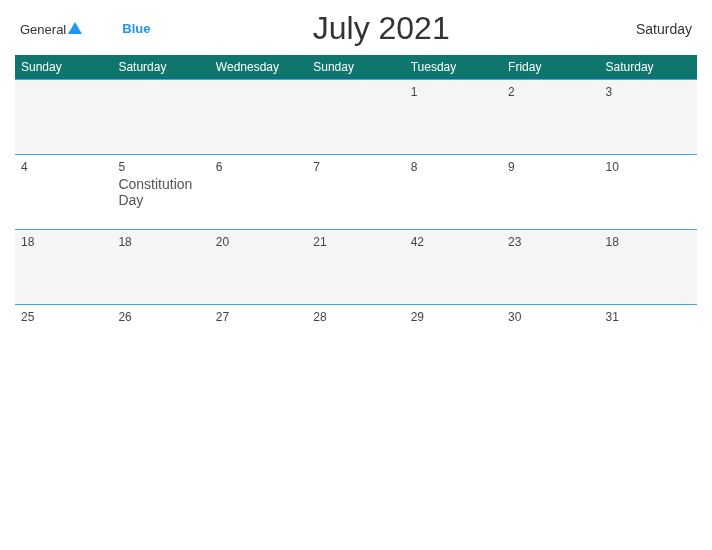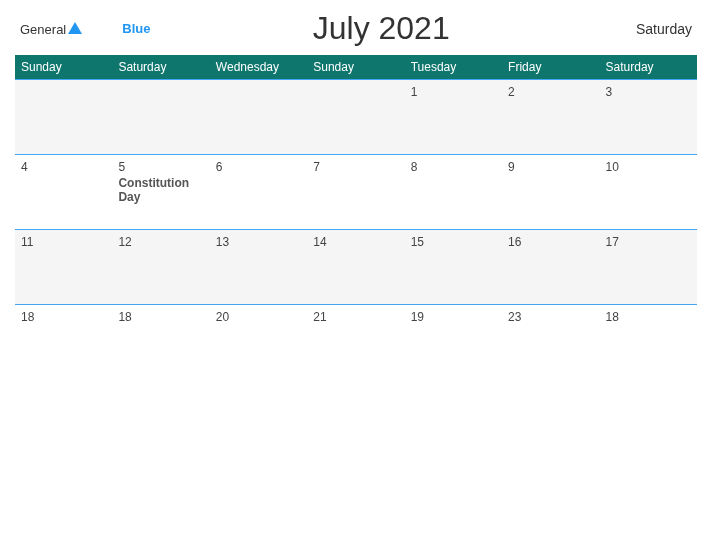--- a/index.html
+++ b/index.html
@@ -104,25 +104,24 @@
       vertical-align: top;
       font-size: 12px;
       color: #333;
     }
     .day-number {
       font-size: 12px;
       color: #444;
       display: block;
     }
     .event-label {
-      font-size: 12px;
+      font-size: 14px;
       color: #555;
       display: block;
       margin-top: 2px;
-      font-weight: bold;
     }
   </style>
 </head>
 <body>
 
 <div class="calendar-container">
   <div class="header">
     <div class="logo">
       <div class="logo-stack">
         <div class="logo-row">
@@ -184,59 +183,59 @@
           </td>
           <td>
             <span class="day-number">9</span>
           </td>
           <td>
             <span class="day-number">10</span>
           </td>
         </tr>
         <tr>
           <td>
-            <span class="day-number">11</span>
-          </td>
-          <td>
-            <span class="day-number">12</span>
-          </td>
-          <td>
-            <span class="day-number">13</span>
-          </td>
-          <td>
-            <span class="day-number">14</span>
-          </td>
-          <td>
-            <span class="day-number">15</span>
-          </td>
-          <td>
-            <span class="day-number">16</span>
-          </td>
-          <td>
-            <span class="day-number">17</span>
+            <span class="day-number">18</span>
+          </td>
+          <td>
+            <span class="day-number">18</span>
+          </td>
+          <td>
+            <span class="day-number">20</span>
+          </td>
+          <td>
+            <span class="day-number">21</span>
+          </td>
+          <td>
+            <span class="day-number">42</span>
+          </td>
+          <td>
+            <span class="day-number">23</span>
+          </td>
+          <td>
+            <span class="day-number">18</span>
           </td>
         </tr>
         <tr>
           <td>
-            <span class="day-number">18</span>
-          </td>
-          <td>
-            <span class="day-number">18</span>
-          </td>
-          <td>
-            <span class="day-number">20</span>
-          </td>
-          <td>
-            <span class="day-number">21</span>
-          </td>
-          <td>
-            <span class="day-number">19</span>
-          </td>
-          <td>
-            <span class="day-number">23</span>
-          </td>
-          <td>
-            <span class="day-number">18</span>
+            <span class="day-number">25</span>
+          </td>
+          <td>
+            <span class="day-number">26</span>
+          </td>
+          <td>
+            <span class="day-number">27</span>
+          </td>
+          <td>
+            <span class="day-number">28</span>
+          </td>
+          <td>
+            <span class="day-number">29</span>
+          </td>
+          <td>
+            <span class="day-number">30</span>
+          </td>
+          <td>
+            <span class="day-number">31</span>
           </td>
         </tr>
       </tbody>
   </table>
 </div>
 
 </body></html>

